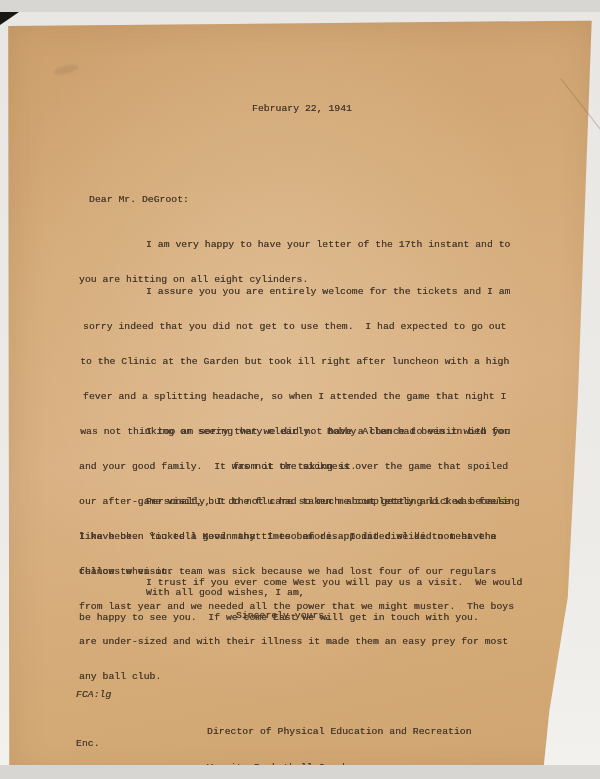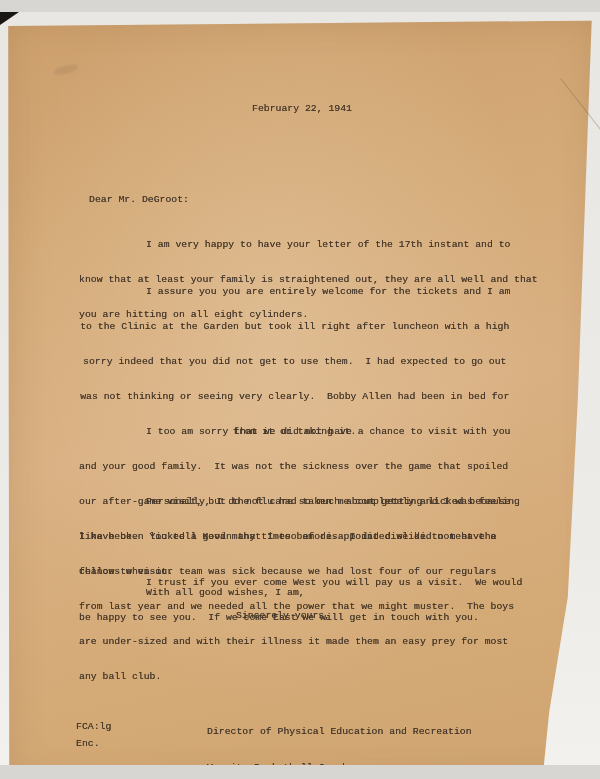--- a/index.html
+++ b/index.html
@@ -63,28 +63,28 @@
   <div class="corner-shadow"></div>
   <div class="crease"></div>
 
   <div class="txt" style="left:252px;top:91px;">February 22, 1941</div>
 
 
   <div class="txt" style="left:89px;top:182px;">Dear Mr. DeGroot:</div>
 
   <div class="txt para" style="left:79px;top:204px;">
     <span class="line">I am very happy to have your letter of the 17th instant and to</span>
-    <span class="line">know that at least your family is straightened out, they are all well and that</span>
     <span class="line">you are hitting on all eight cylinders.</span>
   </div>
 
   <div class="txt para" style="left:79px;top:251px;text-align:center;">
     <span class="line">I assure you you are entirely welcome for the tickets and I am</span>
+    <span class="line">sorry indeed that you did not get to use them.  I had expected to go out</span>
     <span class="line">to the Clinic at the Garden but took ill right after luncheon with a high</span>
-    <span class="line">sorry indeed that you did not get to use them.  I had expected to go out</span>
+    <span class="line">fever and a splitting headache, so when I attended the game that night I</span>
     <span class="line">was not thinking or seeing very clearly.  Bobby Allen had been in bed for</span>
     <span class="line">from it or taking it.</span>
   </div>
 
 
   <div class="txt para" style="left:79px;top:461px;">
     <span class="line">Personally, I do not care so much about getting licked because</span>
     <span class="line">I have been licked a good many times before.  I did dislike to meet the</span>
     <span class="line">fellows when our team was sick because we had lost four of our regulars</span>
     <span class="line">from last year and we needed all the power that we might muster.  The boys</span>
@@ -107,16 +107,16 @@
 
   <div class="txt" style="left:146px;top:575px;">With all good wishes, I am,</div>
 
   <div class="txt" style="left:236px;top:598px;">Sincerely yours,</div>
 
   <div class="txt sig" style="left:207px;top:691px;">
     <span class="line">Director of Physical Education and Recreation</span>
     <span class="line">Varsity Basketball Coach</span>
   </div>
 
-  <div class="txt" style="left:76px;top:709px;">FCA:lg</div>
+  <div class="txt" style="left:76px;top:677px;font-style:italic;">FCA:lg</div>
   <div class="txt" style="left:76px;top:726px;">Enc.</div>
 
 </div>
 
 </body></html>

